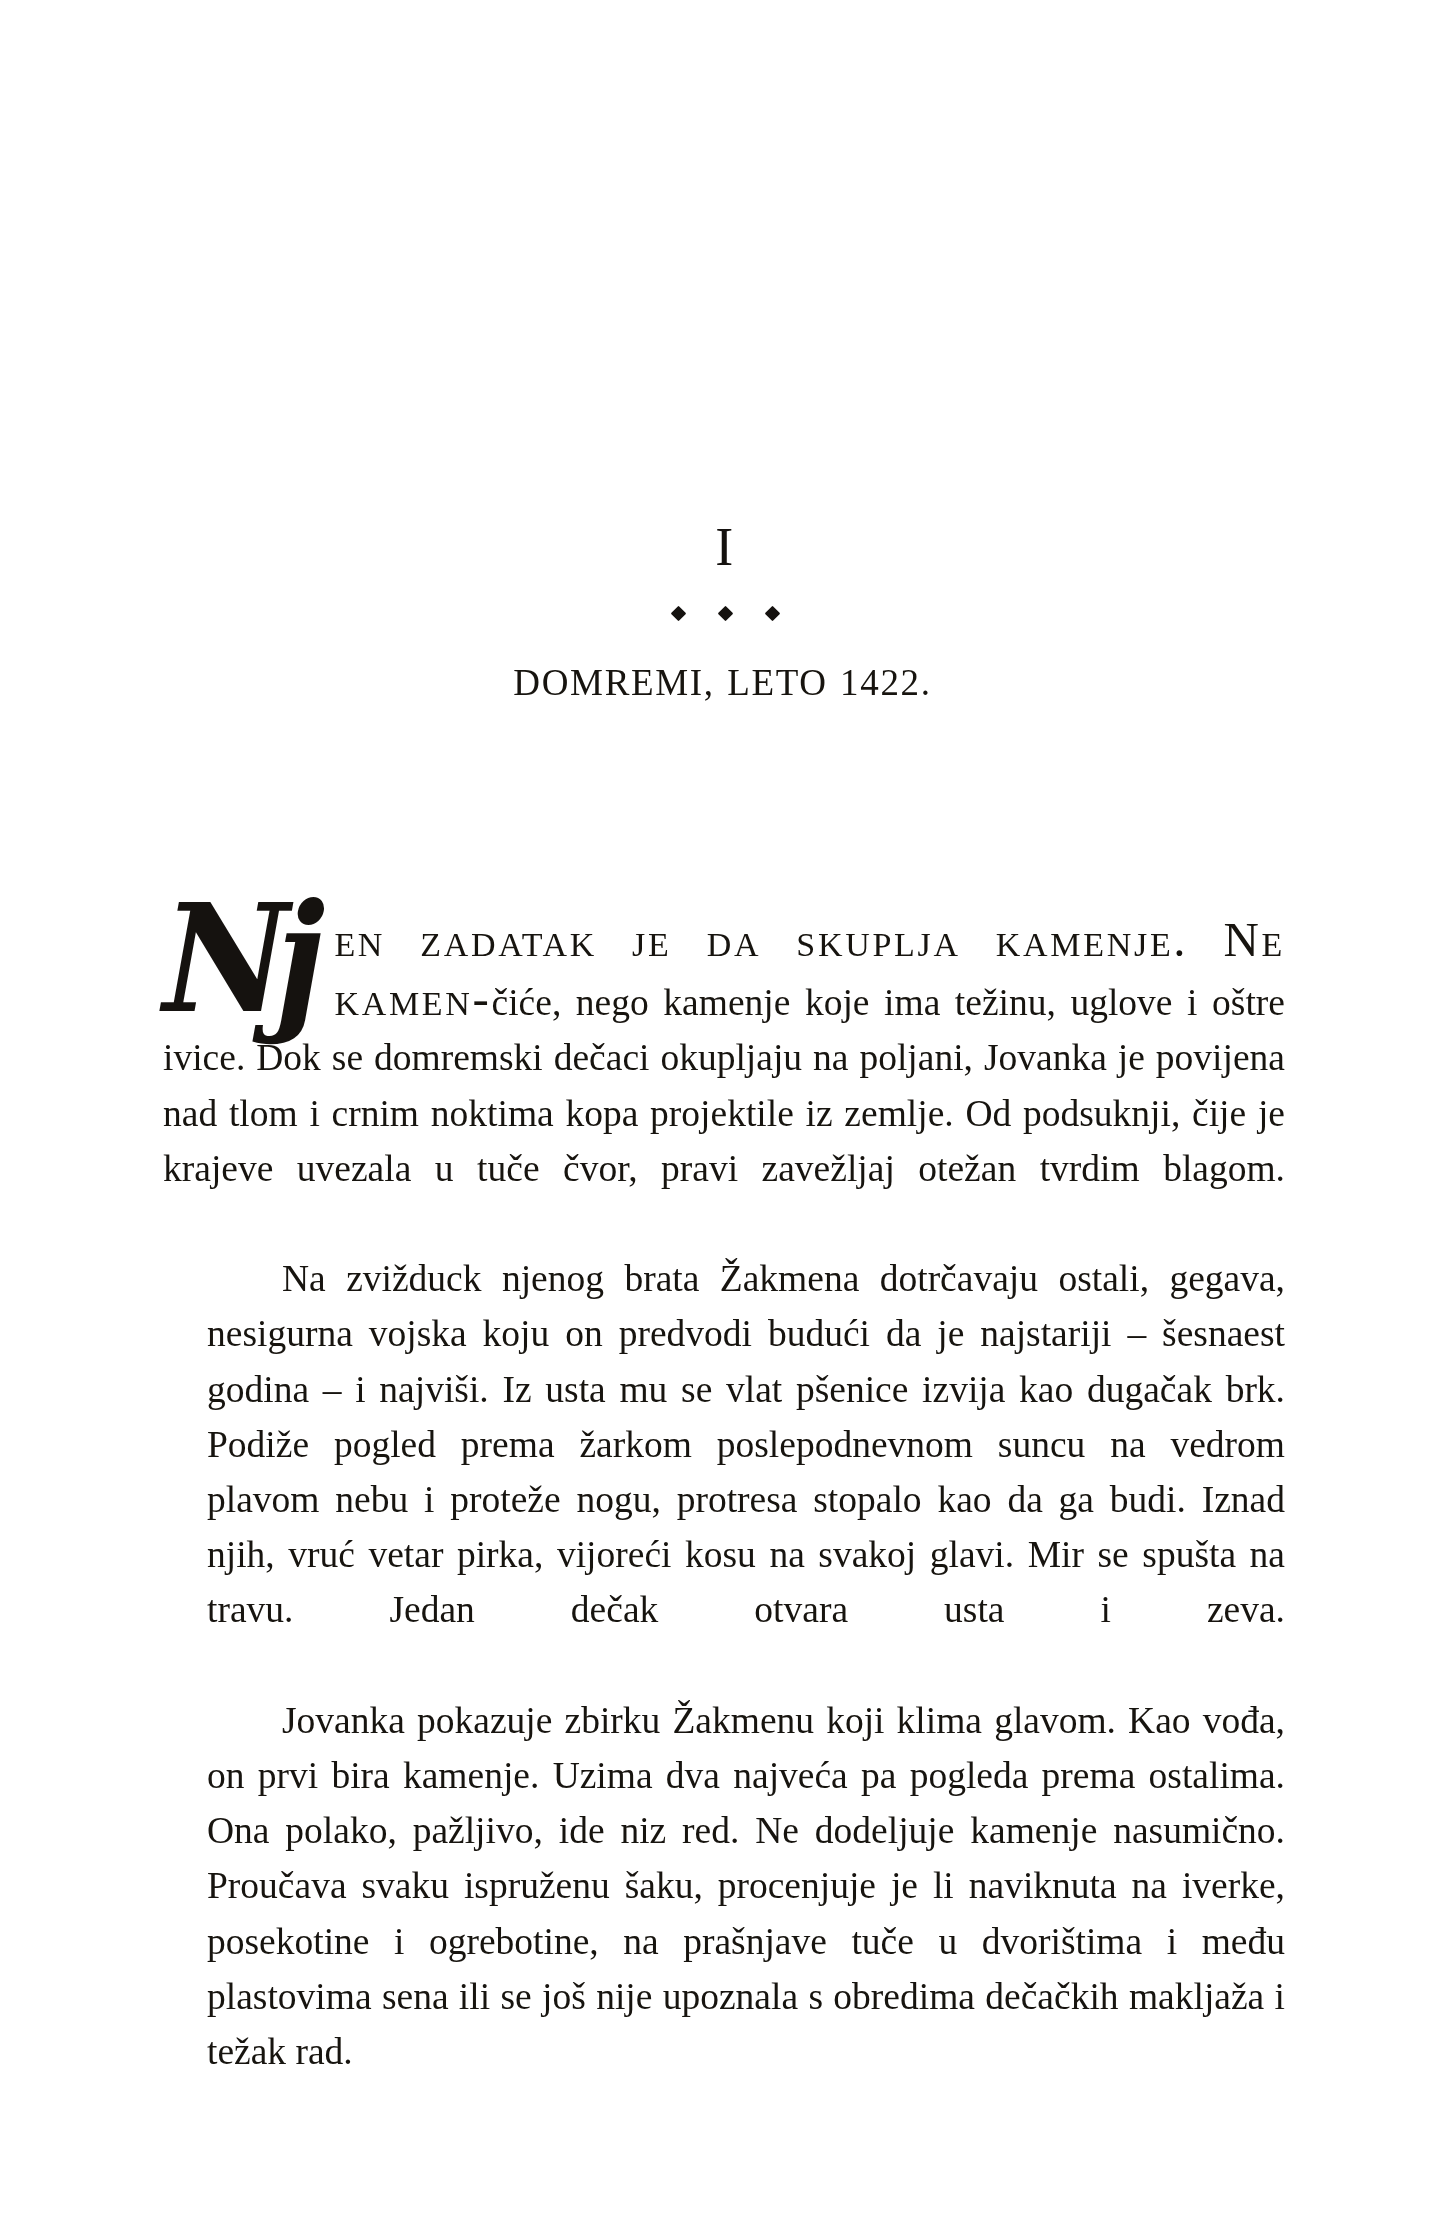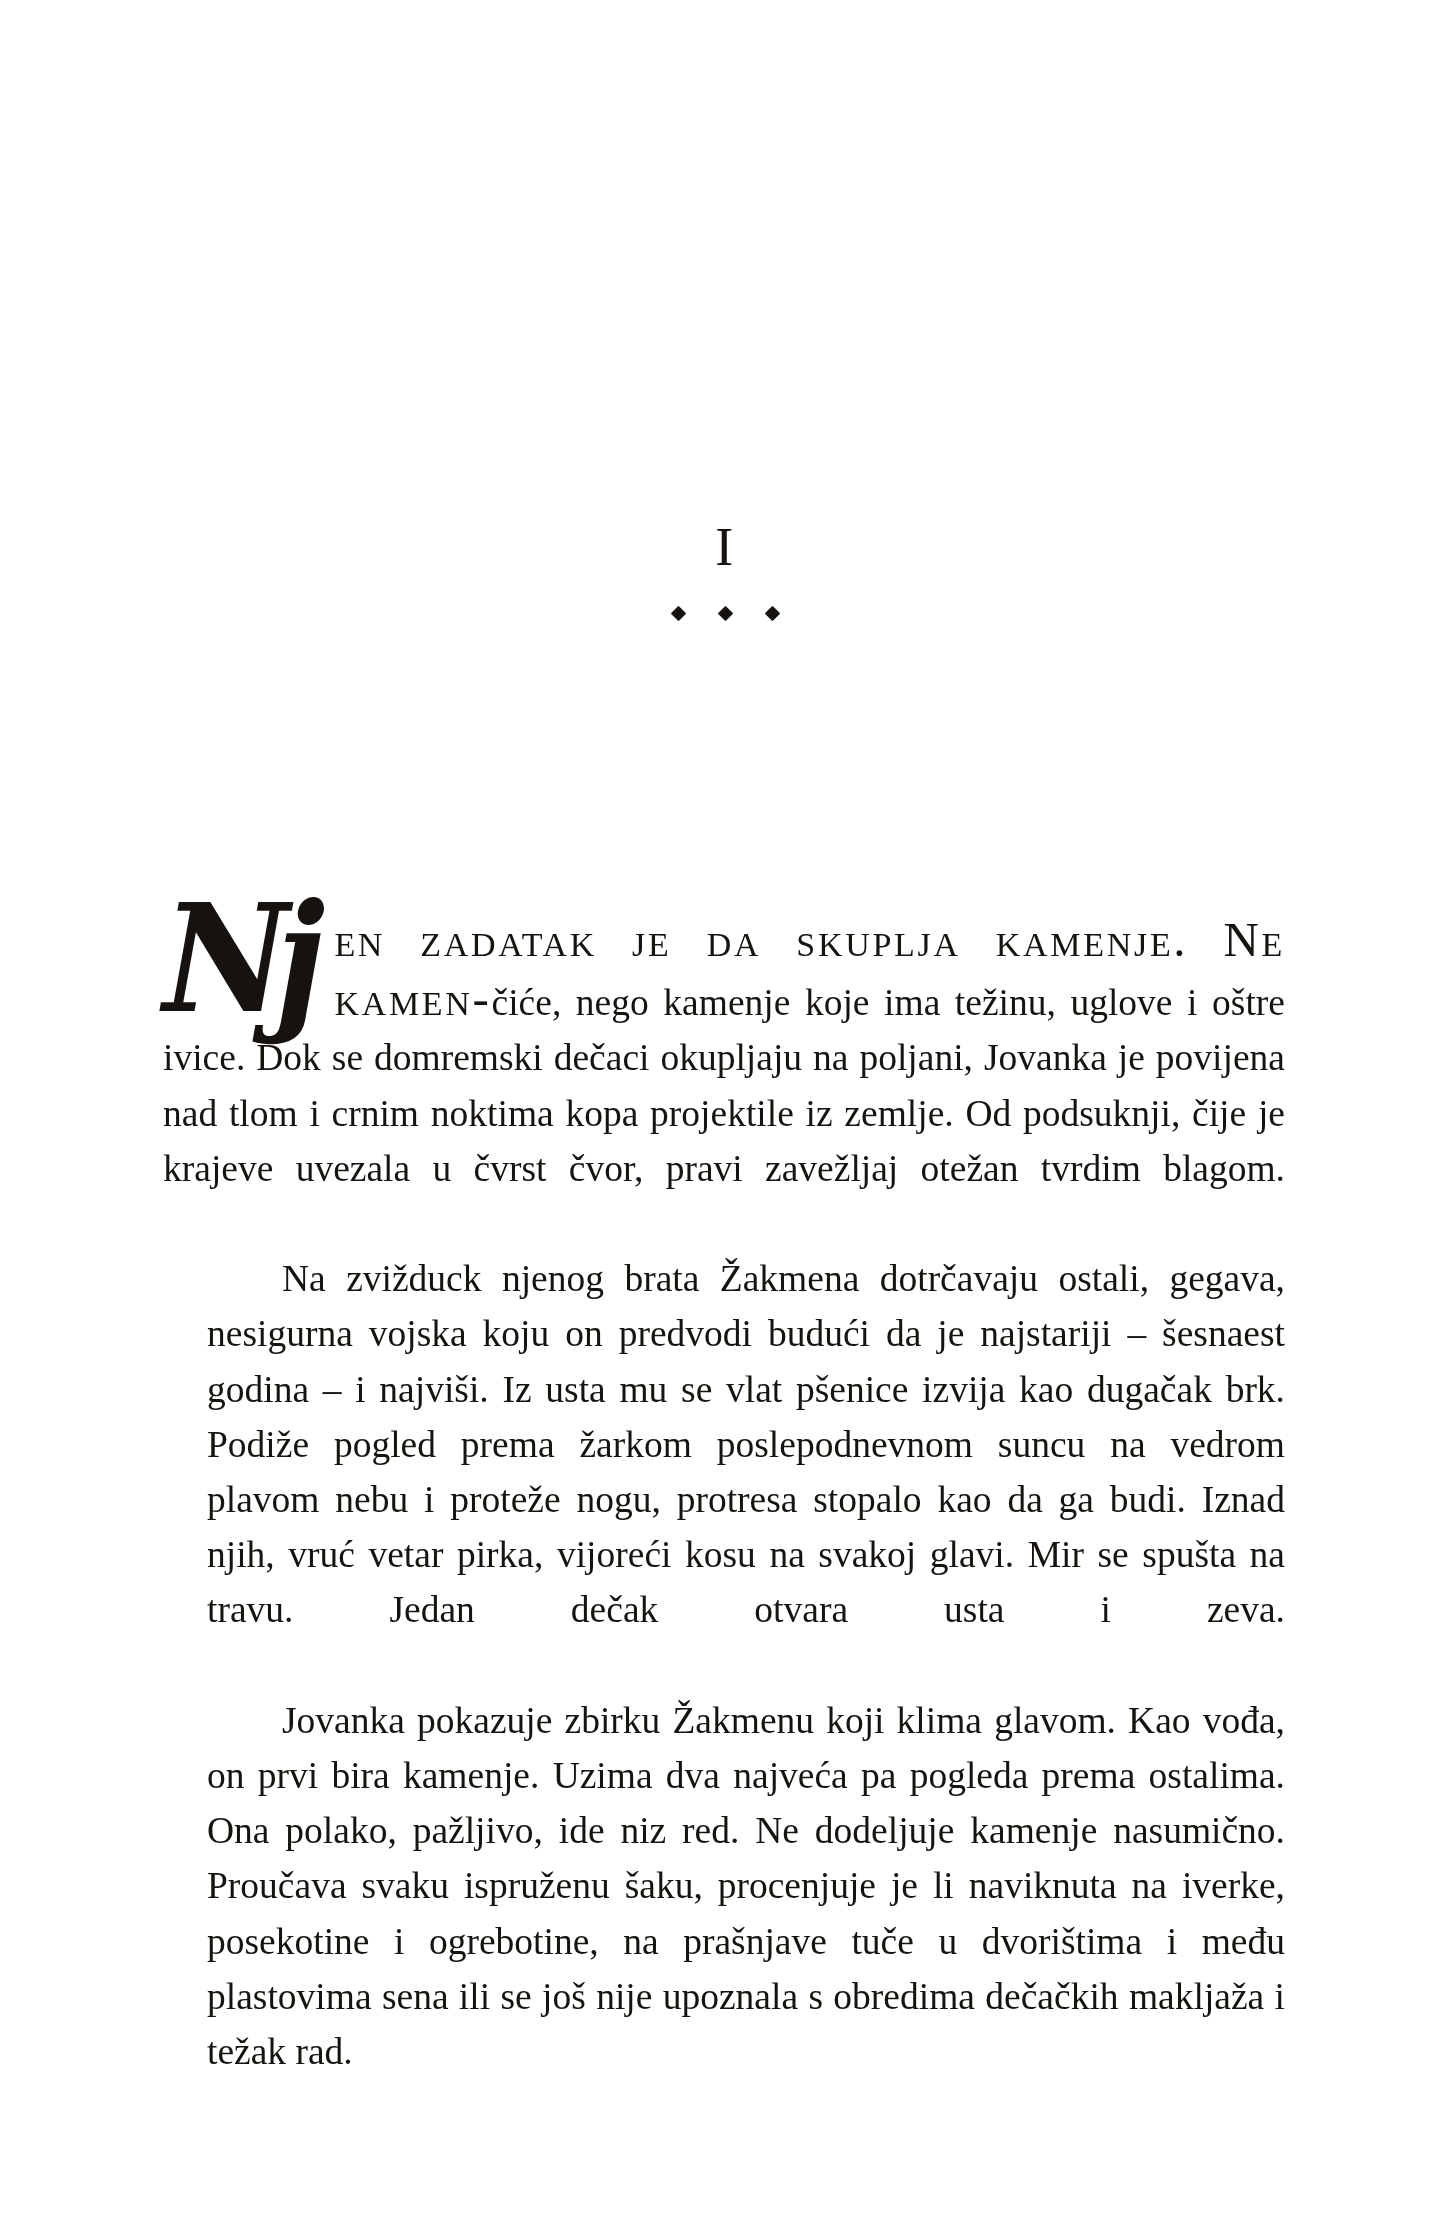--- a/index.html
+++ b/index.html
@@ -133,27 +133,28 @@
   <div class="chapter-head">
 
     <div class="chapter-number">I</div>
 
     <div class="ornament">
       <span class="diamond"></span>
       <span class="diamond"></span>
       <span class="diamond"></span>
     </div>
 
+    <div class="chapter-subtitle">DOMREMI, LETO 1422.</div>
   </div>
 
   <div class="body-block">
 
     <div class="dropcap-wrap">
       <span class="dropcap">Nj</span>
-      <p class="para"><span class="smallcaps-open">en zadatak je da skuplja kamenje. Ne kamen-</span><span>čiće, nego kamenje koje ima težinu, uglove i oštre ivice. Dok se domremski dečaci okupljaju na polja­ni, Jovanka je povijena nad tlom i crnim noktima kopa pro­jektile iz zemlje. Od podsuknji, čije je krajeve uvezala u čvrst čvor, pravi zavežljaj otežan tvrdim blagom.</span></p>
+      <p class="para"><span class="smallcaps-open">en zadatak je da skuplja kamenje. Ne kamen-</span><span>čiće, nego kamenje koje ima težinu, uglove i oštre ivice. Dok se domremski dečaci okupljaju na polja­ni, Jovanka je povijena nad tlom i crnim noktima kopa pro­jektile iz zemlje. Od podsuknji, čije je krajeve uvezala u tuče čvor, pravi zavežljaj otežan tvrdim blagom.</span></p>
     </div>
 
     <p class="para indent">Na zvižduck njenog brata Žakmena dotrčavaju ostali, gegava, nesigurna vojska koju on predvodi budući da je najstariji – še­snaest godina – i najviši. Iz usta mu se vlat pšenice izvija kao dugačak brk. Podiže pogled prema žarkom poslepodnevnom suncu na vedrom plavom nebu i proteže nogu, protresa stopalo kao da ga budi. Iznad njih, vruć vetar pirka, vijoreći kosu na sva­koj glavi. Mir se spušta na travu. Jedan dečak otvara usta i zeva.</p>
 
     <p class="para indent nostretch">Jovanka pokazuje zbirku Žakmenu koji klima glavom. Kao vođa, on prvi bira kamenje. Uzima dva najveća pa pogleda prema ostalima. Ona polako, pažljivo, ide niz red. Ne dode­ljuje kamenje nasumično. Proučava svaku ispruženu šaku, procenjuje je li naviknuta na iverke, posekotine i ogrebotine, na prašnjave tuče u dvorištima i među plastovima sena ili se još nije upoznala s obredima dečačkih makljaža i težak rad.</p>
   </div>
 
 </div>
 
 </body></html>

